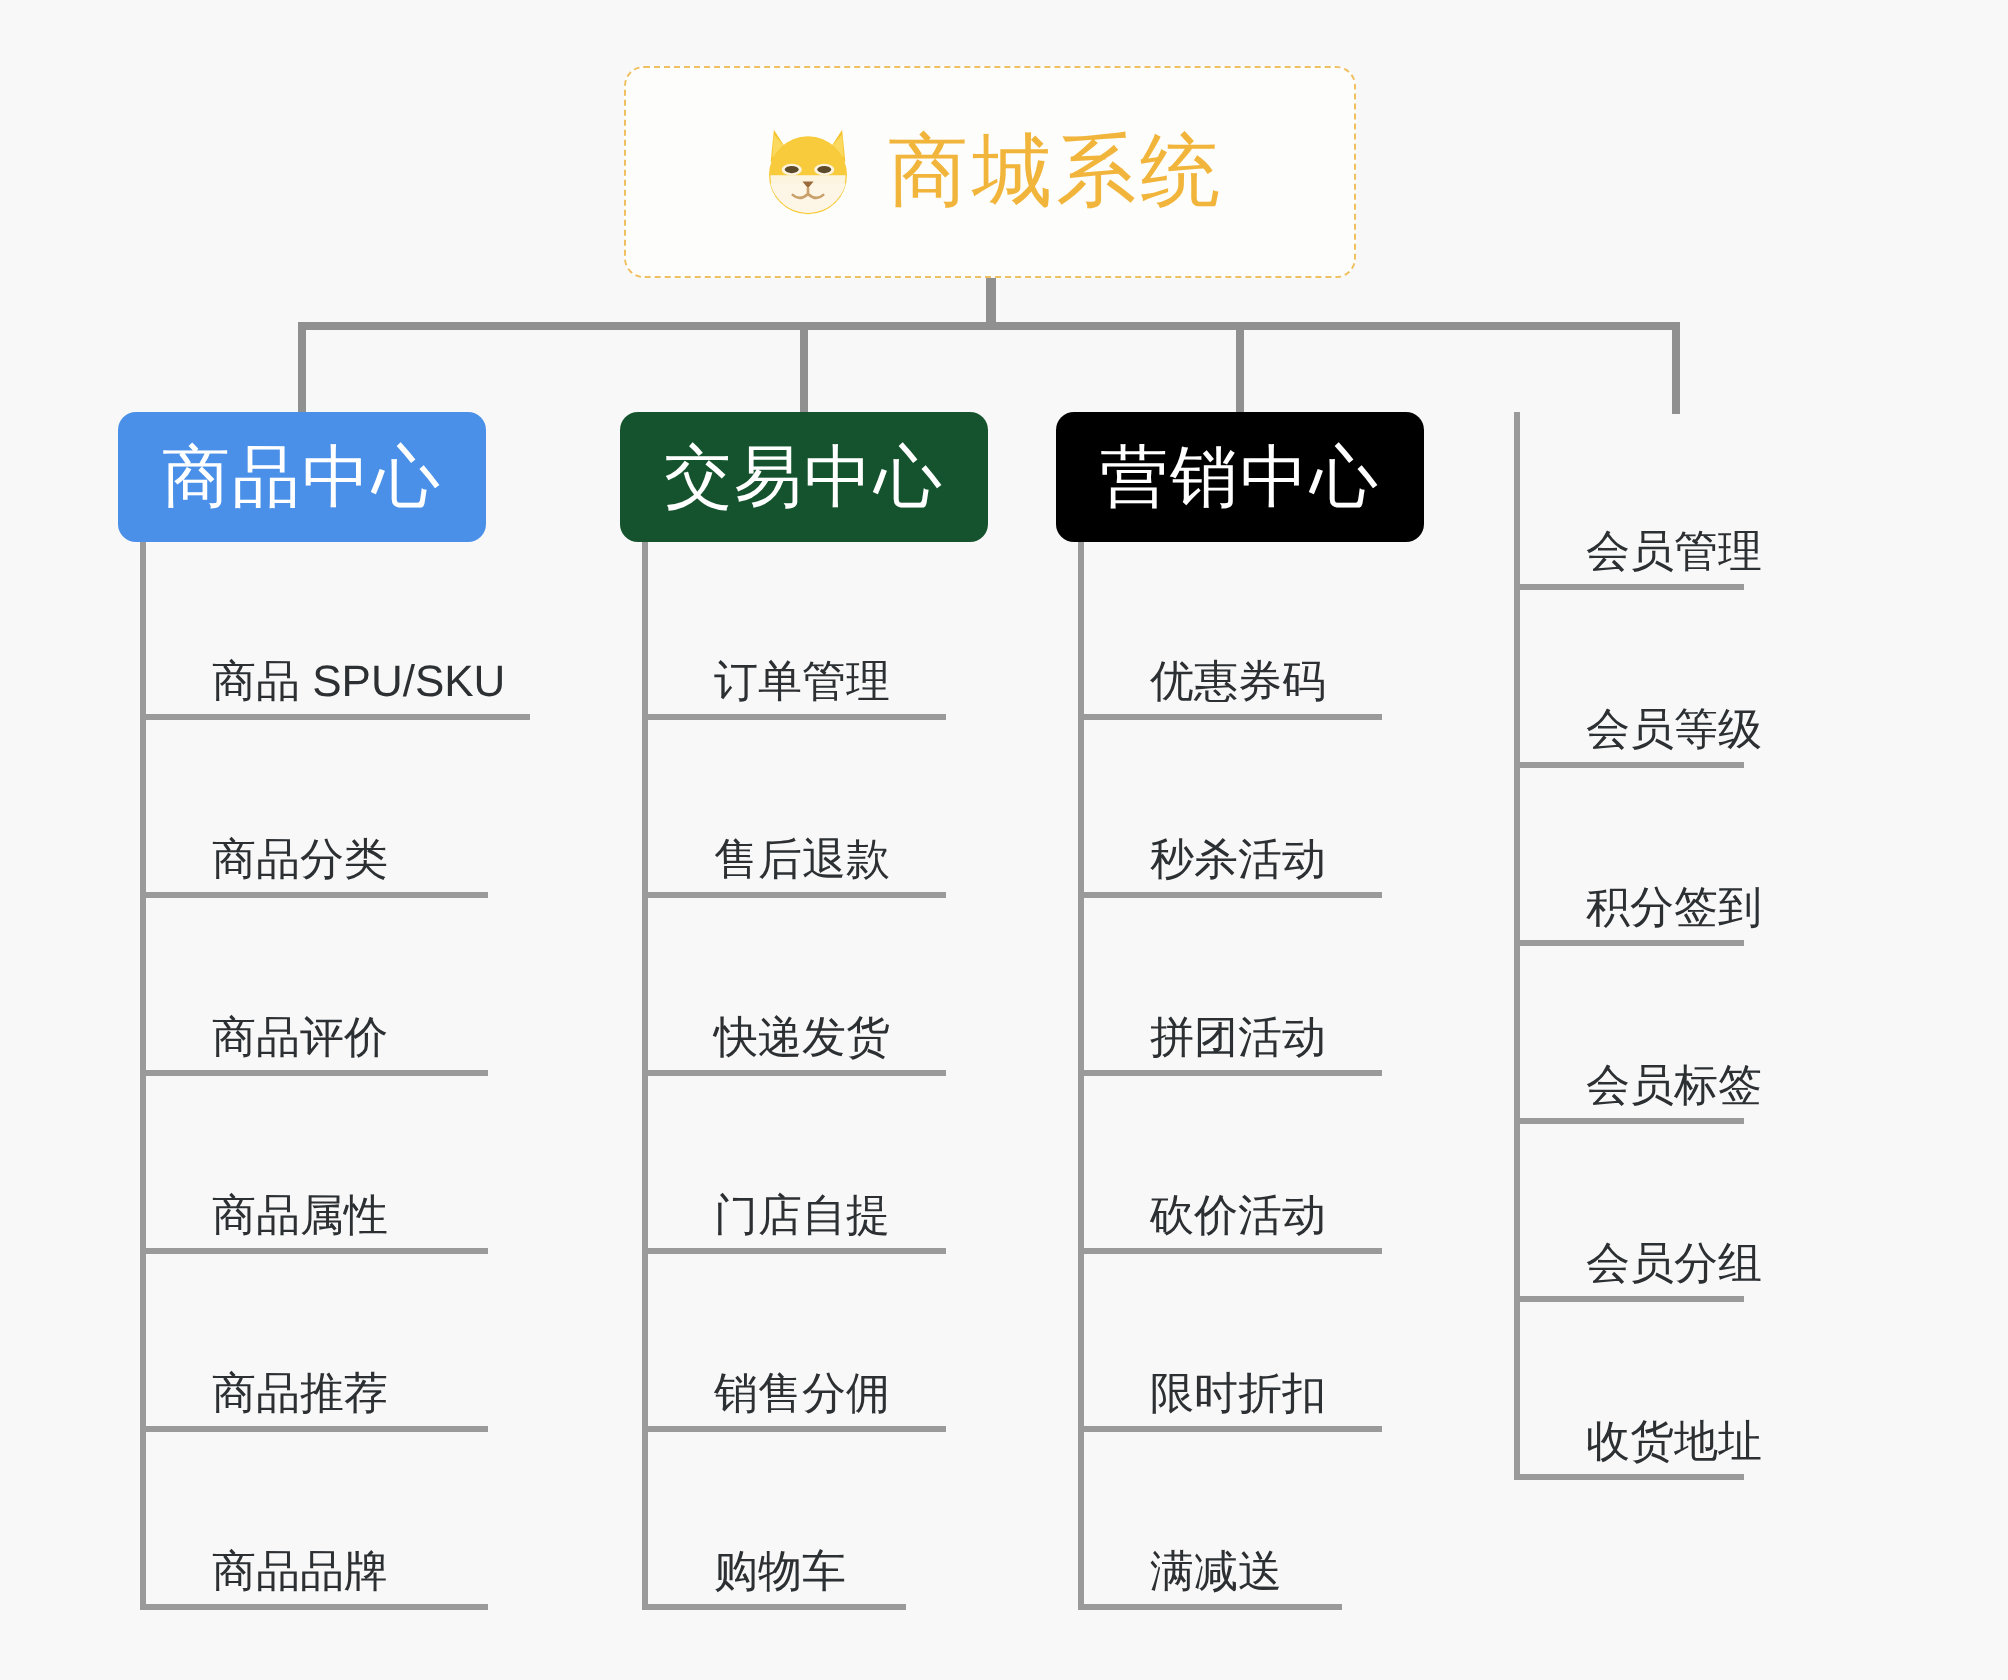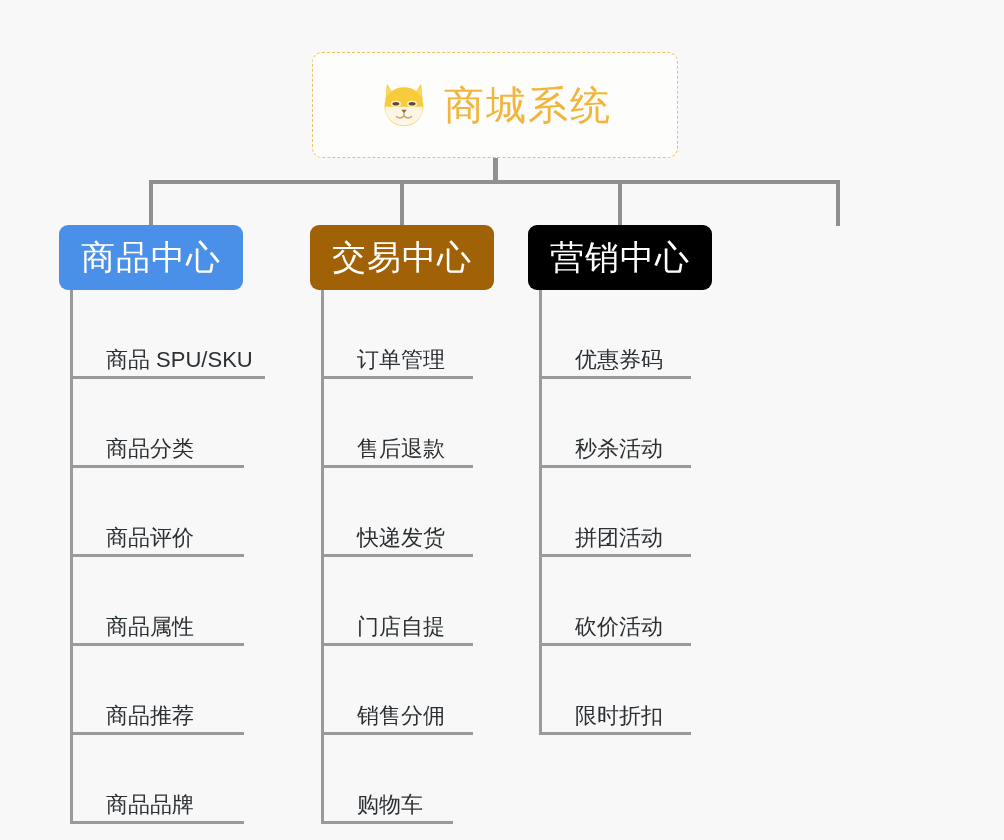--- a/index.html
+++ b/index.html
@@ -11,21 +11,20 @@
     height: 840px;
     background: #f8f8f8;
     font-family: "Liberation Sans", "DejaVu Sans", sans-serif;
     overflow: hidden;
   }
 
   #mindmap {
     position: relative;
     width: 1004px;
     height: 728px;
-    margin-top: 19px;
   }
 
   
   .root-node {
     position: absolute;
     left: 312px;
     top: 33px;
     width: 366px;
     height: 106px;
     box-sizing: border-box;
@@ -174,21 +173,21 @@
       <div class="leaf-item medium">
         <span class="leaf-label">商品推荐</span>
       </div>
       <div class="leaf-item medium">
         <span class="leaf-label">商品品牌</span>
       </div>
     </div>
   </div>
 
   <div class="branch" style="left:310px;">
-    <div class="branch-header" style="background: #a16207;">
+    <div class="branch-header" style="background: #14532d;">
       <span>交易中心</span>
     </div>
     <div class="leaf-list">
       <div class="leaf-item medium">
         <span class="leaf-label">订单管理</span>
       </div>
       <div class="leaf-item medium">
         <span class="leaf-label">售后退款</span>
       </div>
       <div class="leaf-item medium">
@@ -219,19 +218,42 @@
       </div>
       <div class="leaf-item medium">
         <span class="leaf-label">拼团活动</span>
       </div>
       <div class="leaf-item medium">
         <span class="leaf-label">砍价活动</span>
       </div>
       <div class="leaf-item medium">
         <span class="leaf-label">限时折扣</span>
       </div>
+      <div class="leaf-item short">
+        <span class="leaf-label">满减送</span>
+      </div>
     </div>
   </div>
 
   <div class="branch" style="left:746px;">
+    <div class="leaf-list">
+      <div class="leaf-item medium">
+        <span class="leaf-label">会员管理</span>
+      </div>
+      <div class="leaf-item medium">
+        <span class="leaf-label">会员等级</span>
+      </div>
+      <div class="leaf-item medium">
+        <span class="leaf-label">积分签到</span>
+      </div>
+      <div class="leaf-item medium">
+        <span class="leaf-label">会员标签</span>
+      </div>
+      <div class="leaf-item medium">
+        <span class="leaf-label">会员分组</span>
+      </div>
+      <div class="leaf-item medium">
+        <span class="leaf-label">收货地址</span>
+      </div>
+    </div>
   </div>
 
 </div>
 
 </body></html>

